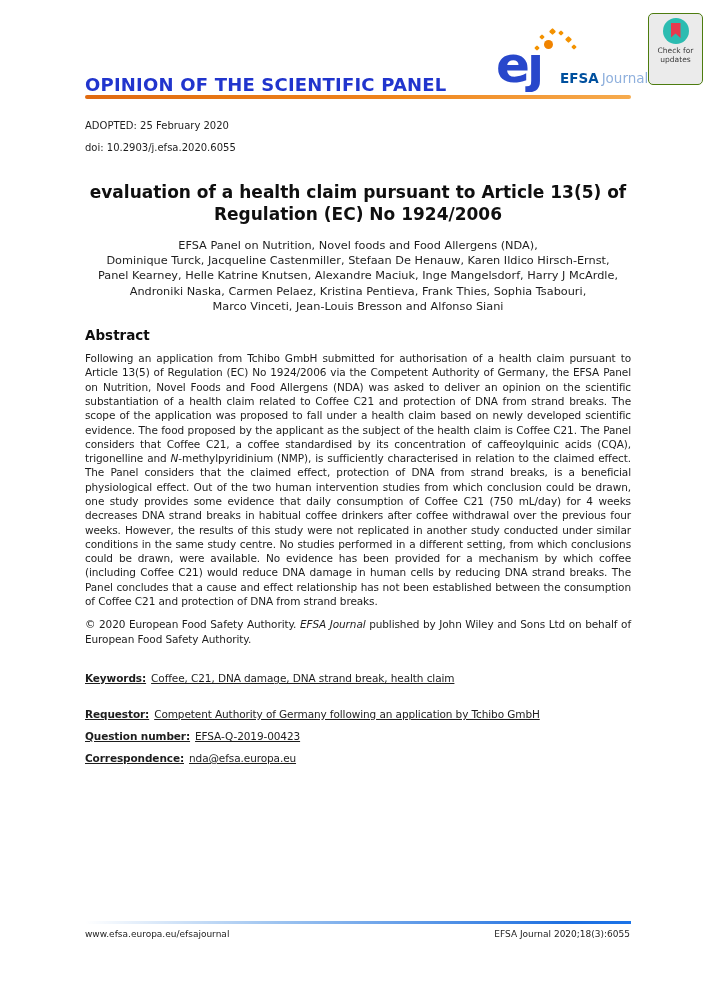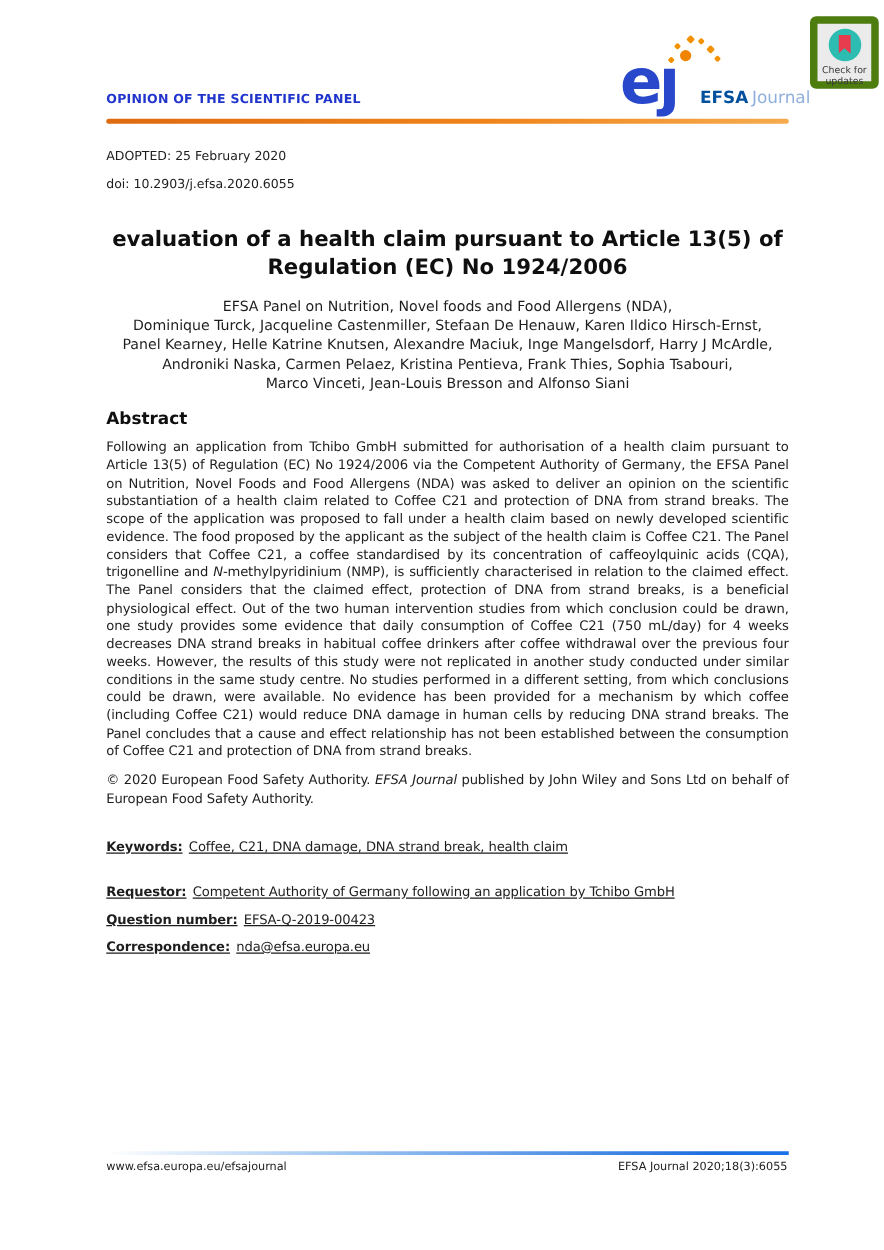--- a/index.html
+++ b/index.html
@@ -5,21 +5,21 @@
   html,body { margin:0; padding:0; background:#ffffff; }
   .page {
     position:relative; width:707px; height:1000px; background:#ffffff;
     font-family:"DejaVu Sans","Liberation Sans",sans-serif; color:#1d1d1d;
     overflow:hidden; margin:0 auto;
   }
 
   
   .section-title {
     position:absolute; left:85px; top:74px;
-    font-size:10px; font-weight:bold; color:#2135cd; letter-spacing:0.2px;
+    font-size:18px; font-weight:bold; color:#2135cd; letter-spacing:0.2px;
   }
   .orange-rule {
     position:absolute; left:85px; top:95px; width:546px; height:3.5px;
     background:linear-gradient(to right,#e06a10,#ef831a 55%,#f6ab4e);
     border-radius:2px;
   }
 
   .logo { position:absolute; left:496px; top:28px; width:140px; height:72px; }
   .logo-ej {
     position:absolute; left:0; top:14px; font-size:50px; font-weight:bold;
@@ -27,22 +27,22 @@
   }
   .sparkles { position:absolute; left:36px; top:-2px; width:46px; height:30px; }
   .sp { position:absolute; background:#f39200; }
   .sp.dot { border-radius:50%; background:#f08300; }
   .sp.star { transform:rotate(45deg); border-radius:1px; }
   .wordmark { position:absolute; left:64px; top:42px; font-size:13.5px; white-space:nowrap; }
   .wordmark .efsa { font-weight:bold; color:#00509e; }
   .wordmark .journal { color:#8fb0dd; margin-left:3px; }
 
   .badge {
-    position:absolute; left:648px; top:13px; width:55px; height:58px;
-    background:#ebebeb; border:6px solid #4d7c0f; border-radius:5px;
+    position:absolute; left:648px; top:13px; width:55px; height:72px;
+    background:#ebebeb; border:1px solid #4d7c0f; border-radius:5px;
     box-sizing:border-box; text-align:center; cursor:pointer;
   }
   .badge-circle {
     width:26px; height:26px; border-radius:50%; background:#2cbcb1;
     margin:4px auto 2px; position:relative;
   }
   .badge-bookmark {
     position:absolute; left:8px; top:5px; width:10px; height:15px; background:#e73b4e;
     clip-path:polygon(0 0,100% 0,100% 100%,50% 70%,0 100%);
   }

